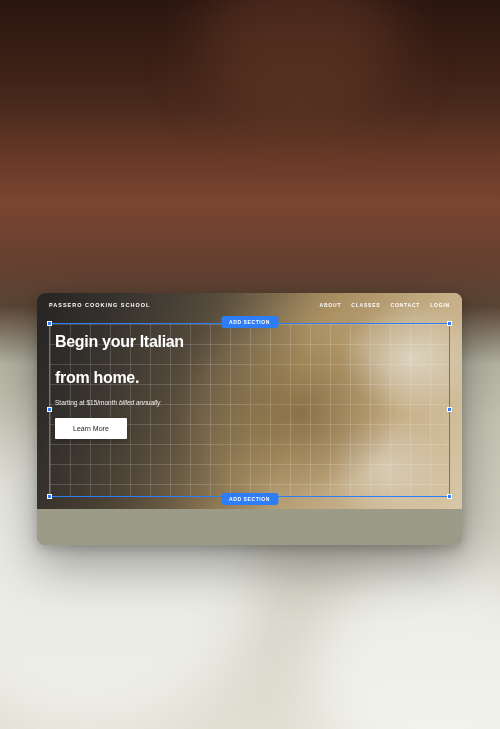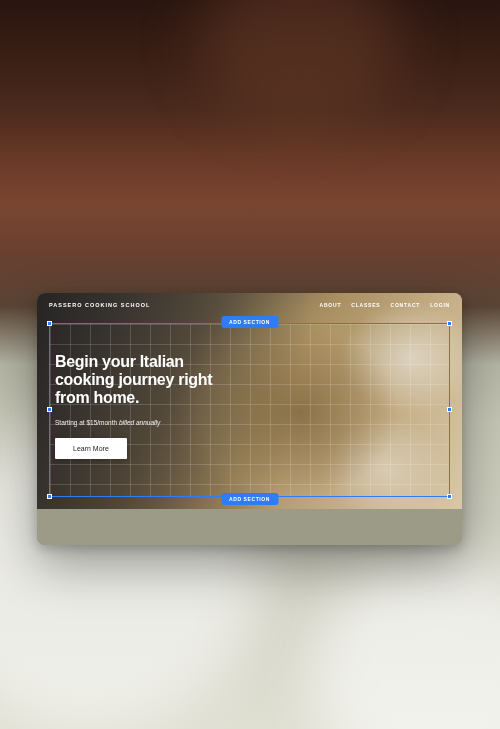--- a/index.html
+++ b/index.html
@@ -99,21 +99,21 @@
     font-size: 5px; font-weight: 700; letter-spacing: 0.6px;
     padding: 3px 8px; border-radius: 3px;
     white-space: nowrap; cursor: pointer;
     pointer-events: auto;
   }
   .pill-top { top: 23px; }
   .pill-bottom { top: 200px; }
 
   .hero-copy {
     position: absolute;
-    left: 18px; top: 60px; width: 205px;
+    left: 18px; top: 40px; width: 205px;
     color: #fff;
   }
   .hero-heading {
     font-size: 16px; line-height: 1.12; font-weight: 800;
     letter-spacing: -0.3px;
   }
   .hero-sub {
     margin-top: 12px;
     font-size: 6.5px; color: rgba(255,255,255,0.92);
   }
@@ -153,21 +153,21 @@
         <span class="nav-item">ABOUT</span>
         <span class="nav-item">CLASSES</span>
         <span class="nav-item">CONTACT</span>
         <span class="nav-item">LOGIN</span>
       </div>
     </div>
 
     <div class="hero-copy">
       <div class="hero-heading">
         <span>Begin your Italian</span><br>
-        <span>cooking journey right</span><br>
+        <br>
         <span>from home.</span>
       </div>
       <div class="hero-sub">
         <span>Starting at $15/month </span><em>billed annually</em>
       </div>
       <div class="cta">Learn More</div>
     </div>
 
     <div class="selection-frame">
       <div class="selection-grid"></div>

